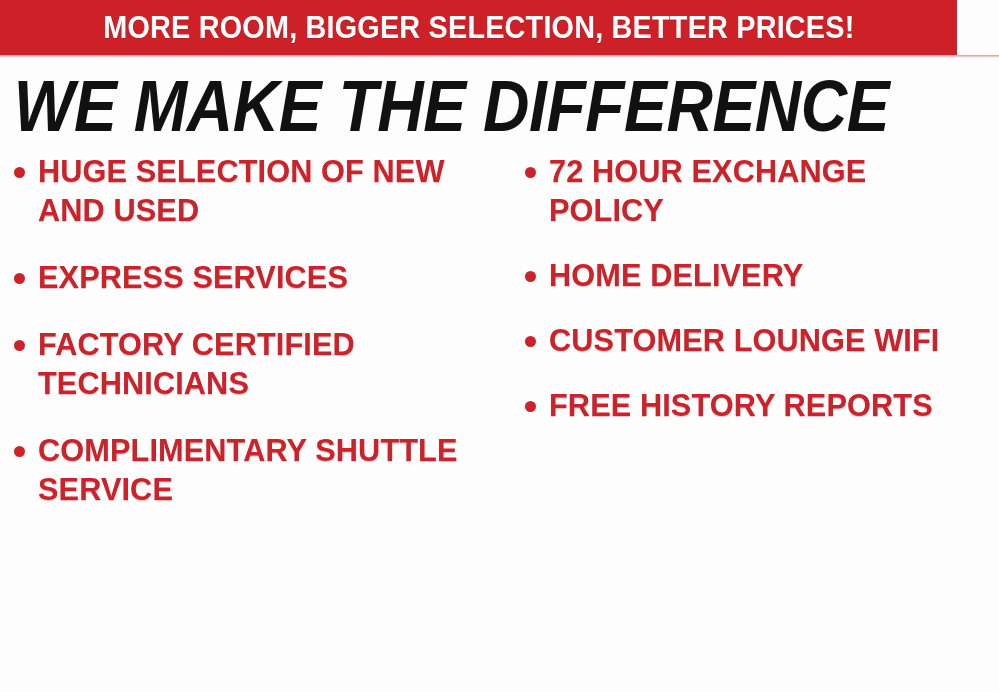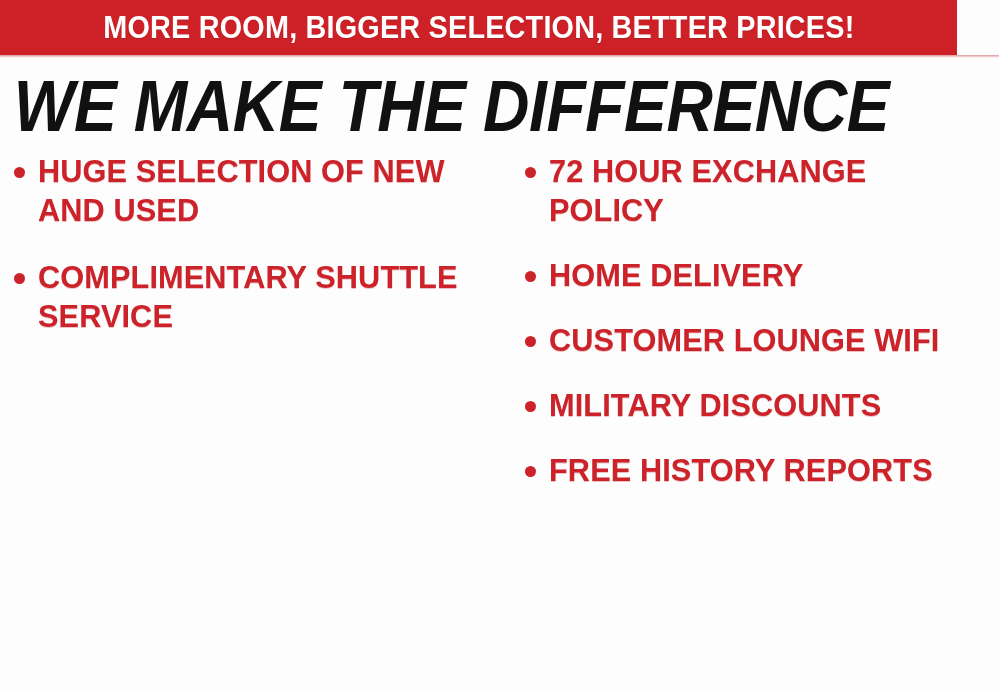--- a/index.html
+++ b/index.html
@@ -144,21 +144,29 @@
 
   <div class="columns">
 
     <div class="bullet-column left">
 
       <div class="bullet-item">
         <span class="bullet-dot"></span>
         <span class="bullet-text">HUGE SELECTION OF NEW AND USED</span>
       </div>
 
-
+      <div class="bullet-item">
+        <span class="bullet-dot"></span>
+        <span class="bullet-text">EXPRESS SERVICES</span>
+      </div>
+
+      <div class="bullet-item">
+        <span class="bullet-dot"></span>
+        <span class="bullet-text">FACTORY CERTIFIED TECHNICIANS</span>
+      </div>
 
 
       <div class="bullet-item">
         <span class="bullet-dot"></span>
         <span class="bullet-text">COMPLIMENTARY SHUTTLE SERVICE</span>
       </div>
 
     </div>
 
     <div class="bullet-column right">
@@ -171,24 +179,20 @@
       <div class="bullet-item">
         <span class="bullet-dot"></span>
         <span class="bullet-text">HOME DELIVERY</span>
       </div>
 
       <div class="bullet-item">
         <span class="bullet-dot"></span>
         <span class="bullet-text">CUSTOMER LOUNGE WIFI</span>
       </div>
 
-      <div class="bullet-item">
-        <span class="bullet-dot"></span>
-        <span class="bullet-text">MILITARY DISCOUNTS</span>
-      </div>
 
 
       <div class="bullet-item">
         <span class="bullet-dot"></span>
         <span class="bullet-text">FREE HISTORY REPORTS</span>
       </div>
 
     </div>
 
   </div>

